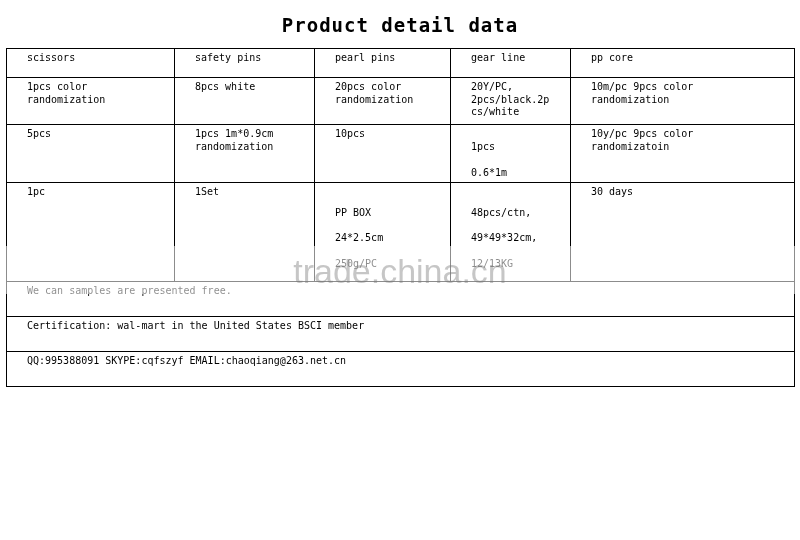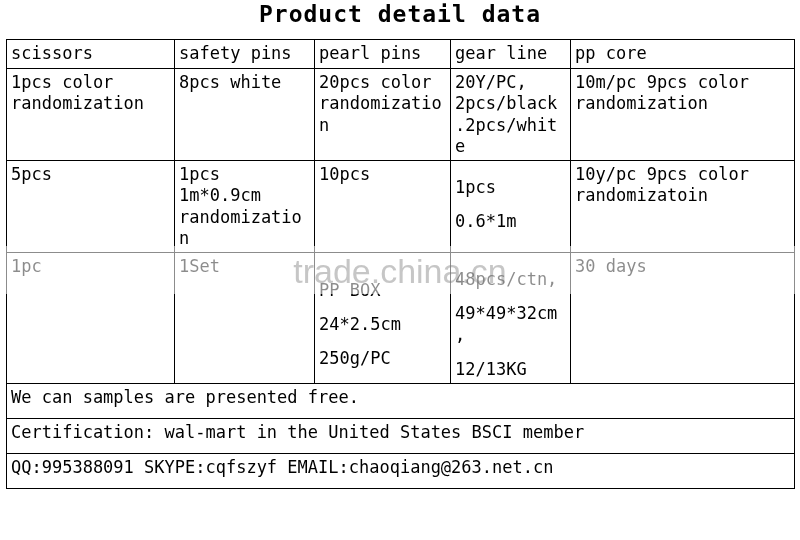--- a/index.html
+++ b/index.html
@@ -16,38 +16,38 @@
     overflow: hidden;
   }
   .page {
     width: 800px;
     height: 540px;
     position: relative;
     box-sizing: border-box;
   }
   .title {
     text-align: center;
-    font-size: 23px;
+    font-size: 19px;
     font-weight: bold;
     letter-spacing: 1px;
-    padding-top: 1px;
+    padding-top: 14px;
     padding-bottom: 12px;
     font-family: "DejaVu Sans Mono", monospace;
   }
   table.grid {
     border-collapse: collapse;
     width: 788px;
     margin: 0 6px;
     table-layout: fixed;
   }
   table.grid td {
     border: 1px solid #000000;
     vertical-align: top;
-    padding: 3px 4px;
-    font-size: 17px;
+    padding: 3px 20px;
+    font-size: 10px;
     line-height: 1.25;
     font-family: "DejaVu Sans Mono", monospace;
     word-wrap: break-word;
     overflow: hidden;
   }
   td.head {
     font-size: 16px;
     padding: 4px 5px 5px 5px;
     height: 22px;
     vertical-align: middle;

